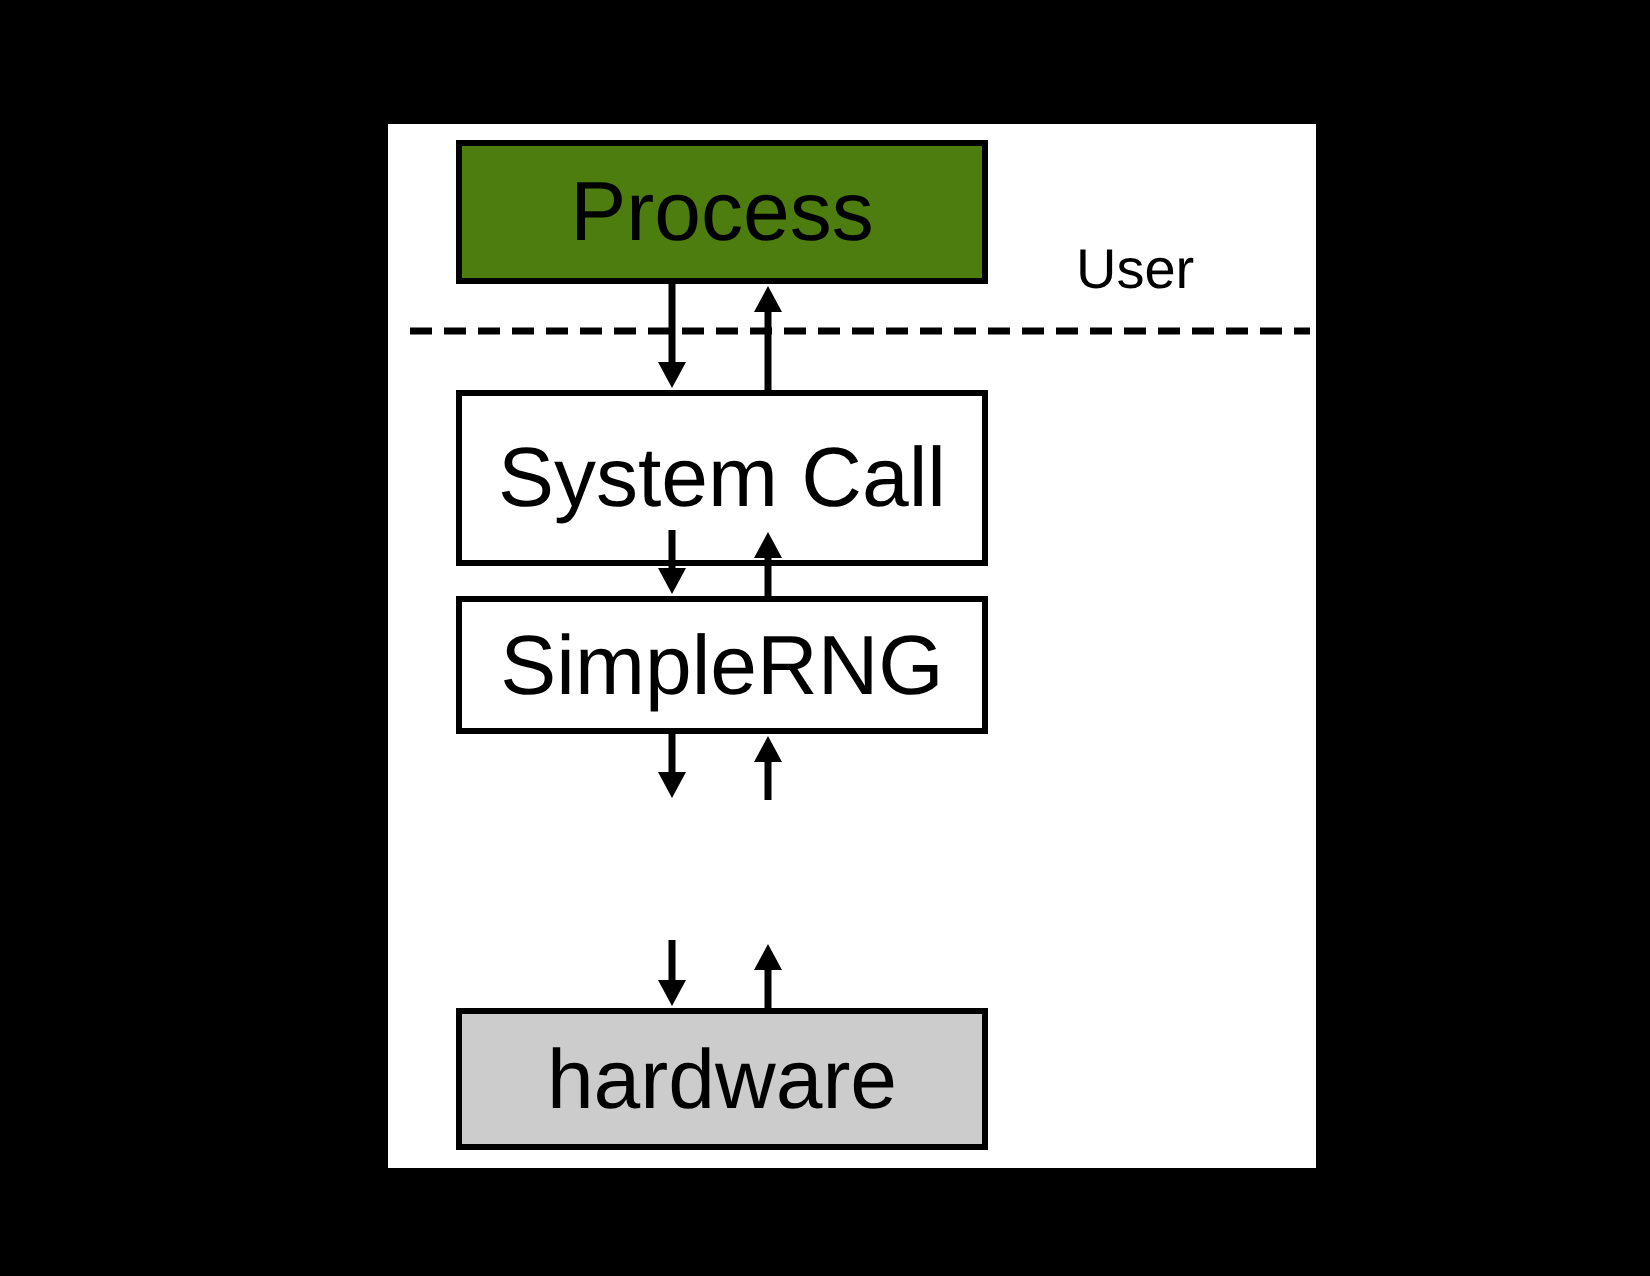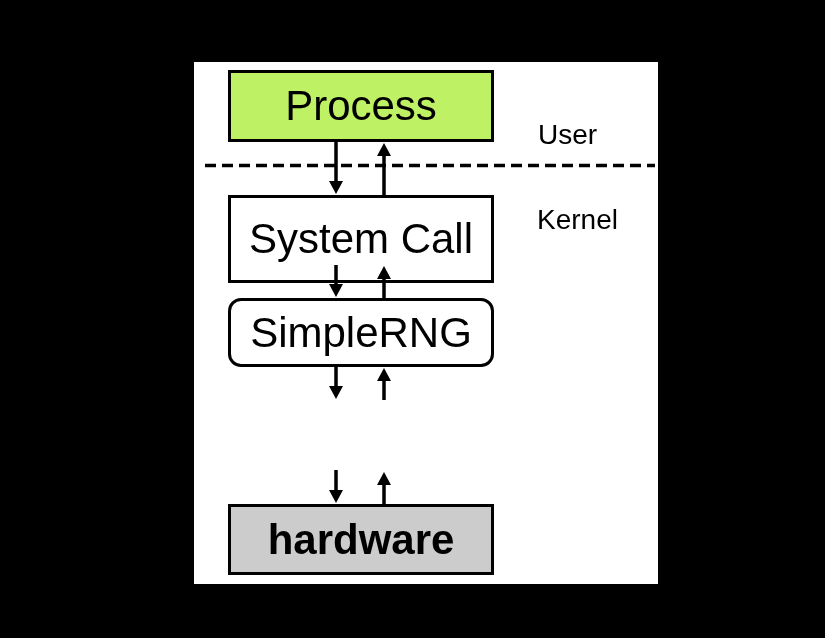--- a/index.html
+++ b/index.html
@@ -33,21 +33,21 @@
     color: #000000;
     display: flex;
     align-items: center;
     justify-content: center;
     font-size: 42px;
     line-height: 1;
     white-space: nowrap;
   }
   .box-process     { top: 8px;   height: 72px; }
   .box-system-call { top: 133px; height: 88px; }
-  .box-simple-rng  { top: 236px; height: 69px; border-radius: 13px; }
+  .box-simple-rng  { top: 236px; height: 69px; }
   .box-rng         { top: 338px; height: 70px; }
   .box-hardware    { top: 442px; height: 71px; }
 
   .region-label {
     position: absolute;
     font-size: 28px;
     line-height: 32px;
     color: #000000;
     white-space: nowrap;
   }
@@ -67,40 +67,39 @@
   .arrows-2 { top: 203px; }
   .arrows-3 { top: 305px; }
   .arrows-4 { top: 408px; }
 </style>
 </head>
 <body>
 
 <div class="stage">
   <div class="panel" style="background: rgb(255, 255, 255);">
 
-    <div class="box box-process" style="background: #bef264;">Process</div>
+    <div class="box box-process" style="background: #4d7c0f;">Process</div>
 
     <svg class="arrows arrows-1" width="120" height="53" viewBox="0 0 120 53">
       <g>
         <line x1="42" y1="0" x2="42" y2="40" stroke="#000000" stroke-width="3.5"></line>
         <polygon points="35,39 49,39 42,52" fill="#000000"></polygon>
       </g>
       <g>
         <line x1="90" y1="53" x2="90" y2="13" stroke="#000000" stroke-width="3.5"></line>
         <polygon points="83,14 97,14 90,1" fill="#000000"></polygon>
       </g>
     </svg>
 
     <svg class="divider" width="450" height="7" viewBox="0 0 450 7">
       <line x1="0" y1="3.5" x2="450" y2="3.5" stroke="#000000" stroke-width="3.5" stroke-dasharray="11 6"></line>
     </svg>
 
     <div class="region-label label-user">User</div>
 
-    <div class="region-label label-kernel">Kernel</div>
 
     <div class="box box-system-call" style="background: rgb(255, 255, 255);">System Call</div>
 
     <svg class="arrows arrows-2" width="120" height="33" viewBox="0 0 120 33">
       <g>
         <line x1="42" y1="0" x2="42" y2="20" stroke="#000000" stroke-width="3.5"></line>
         <polygon points="35,19 49,19 42,32" fill="#000000"></polygon>
       </g>
       <g>
         <line x1="90" y1="33" x2="90" y2="13" stroke="#000000" stroke-width="3.5"></line>
@@ -126,16 +125,16 @@
       <g>
         <line x1="42" y1="0" x2="42" y2="21" stroke="#000000" stroke-width="3.5"></line>
         <polygon points="35,20 49,20 42,33" fill="#000000"></polygon>
       </g>
       <g>
         <line x1="90" y1="34" x2="90" y2="14" stroke="#000000" stroke-width="3.5"></line>
         <polygon points="83,15 97,15 90,2" fill="#000000"></polygon>
       </g>
     </svg>
 
-    <div class="box box-hardware" style="background: rgb(204, 204, 204); font-weight: bold;">hardware</div>
+    <div class="box box-hardware" style="background: rgb(204, 204, 204);">hardware</div>
 
   </div>
 </div>
 
 </body></html>

